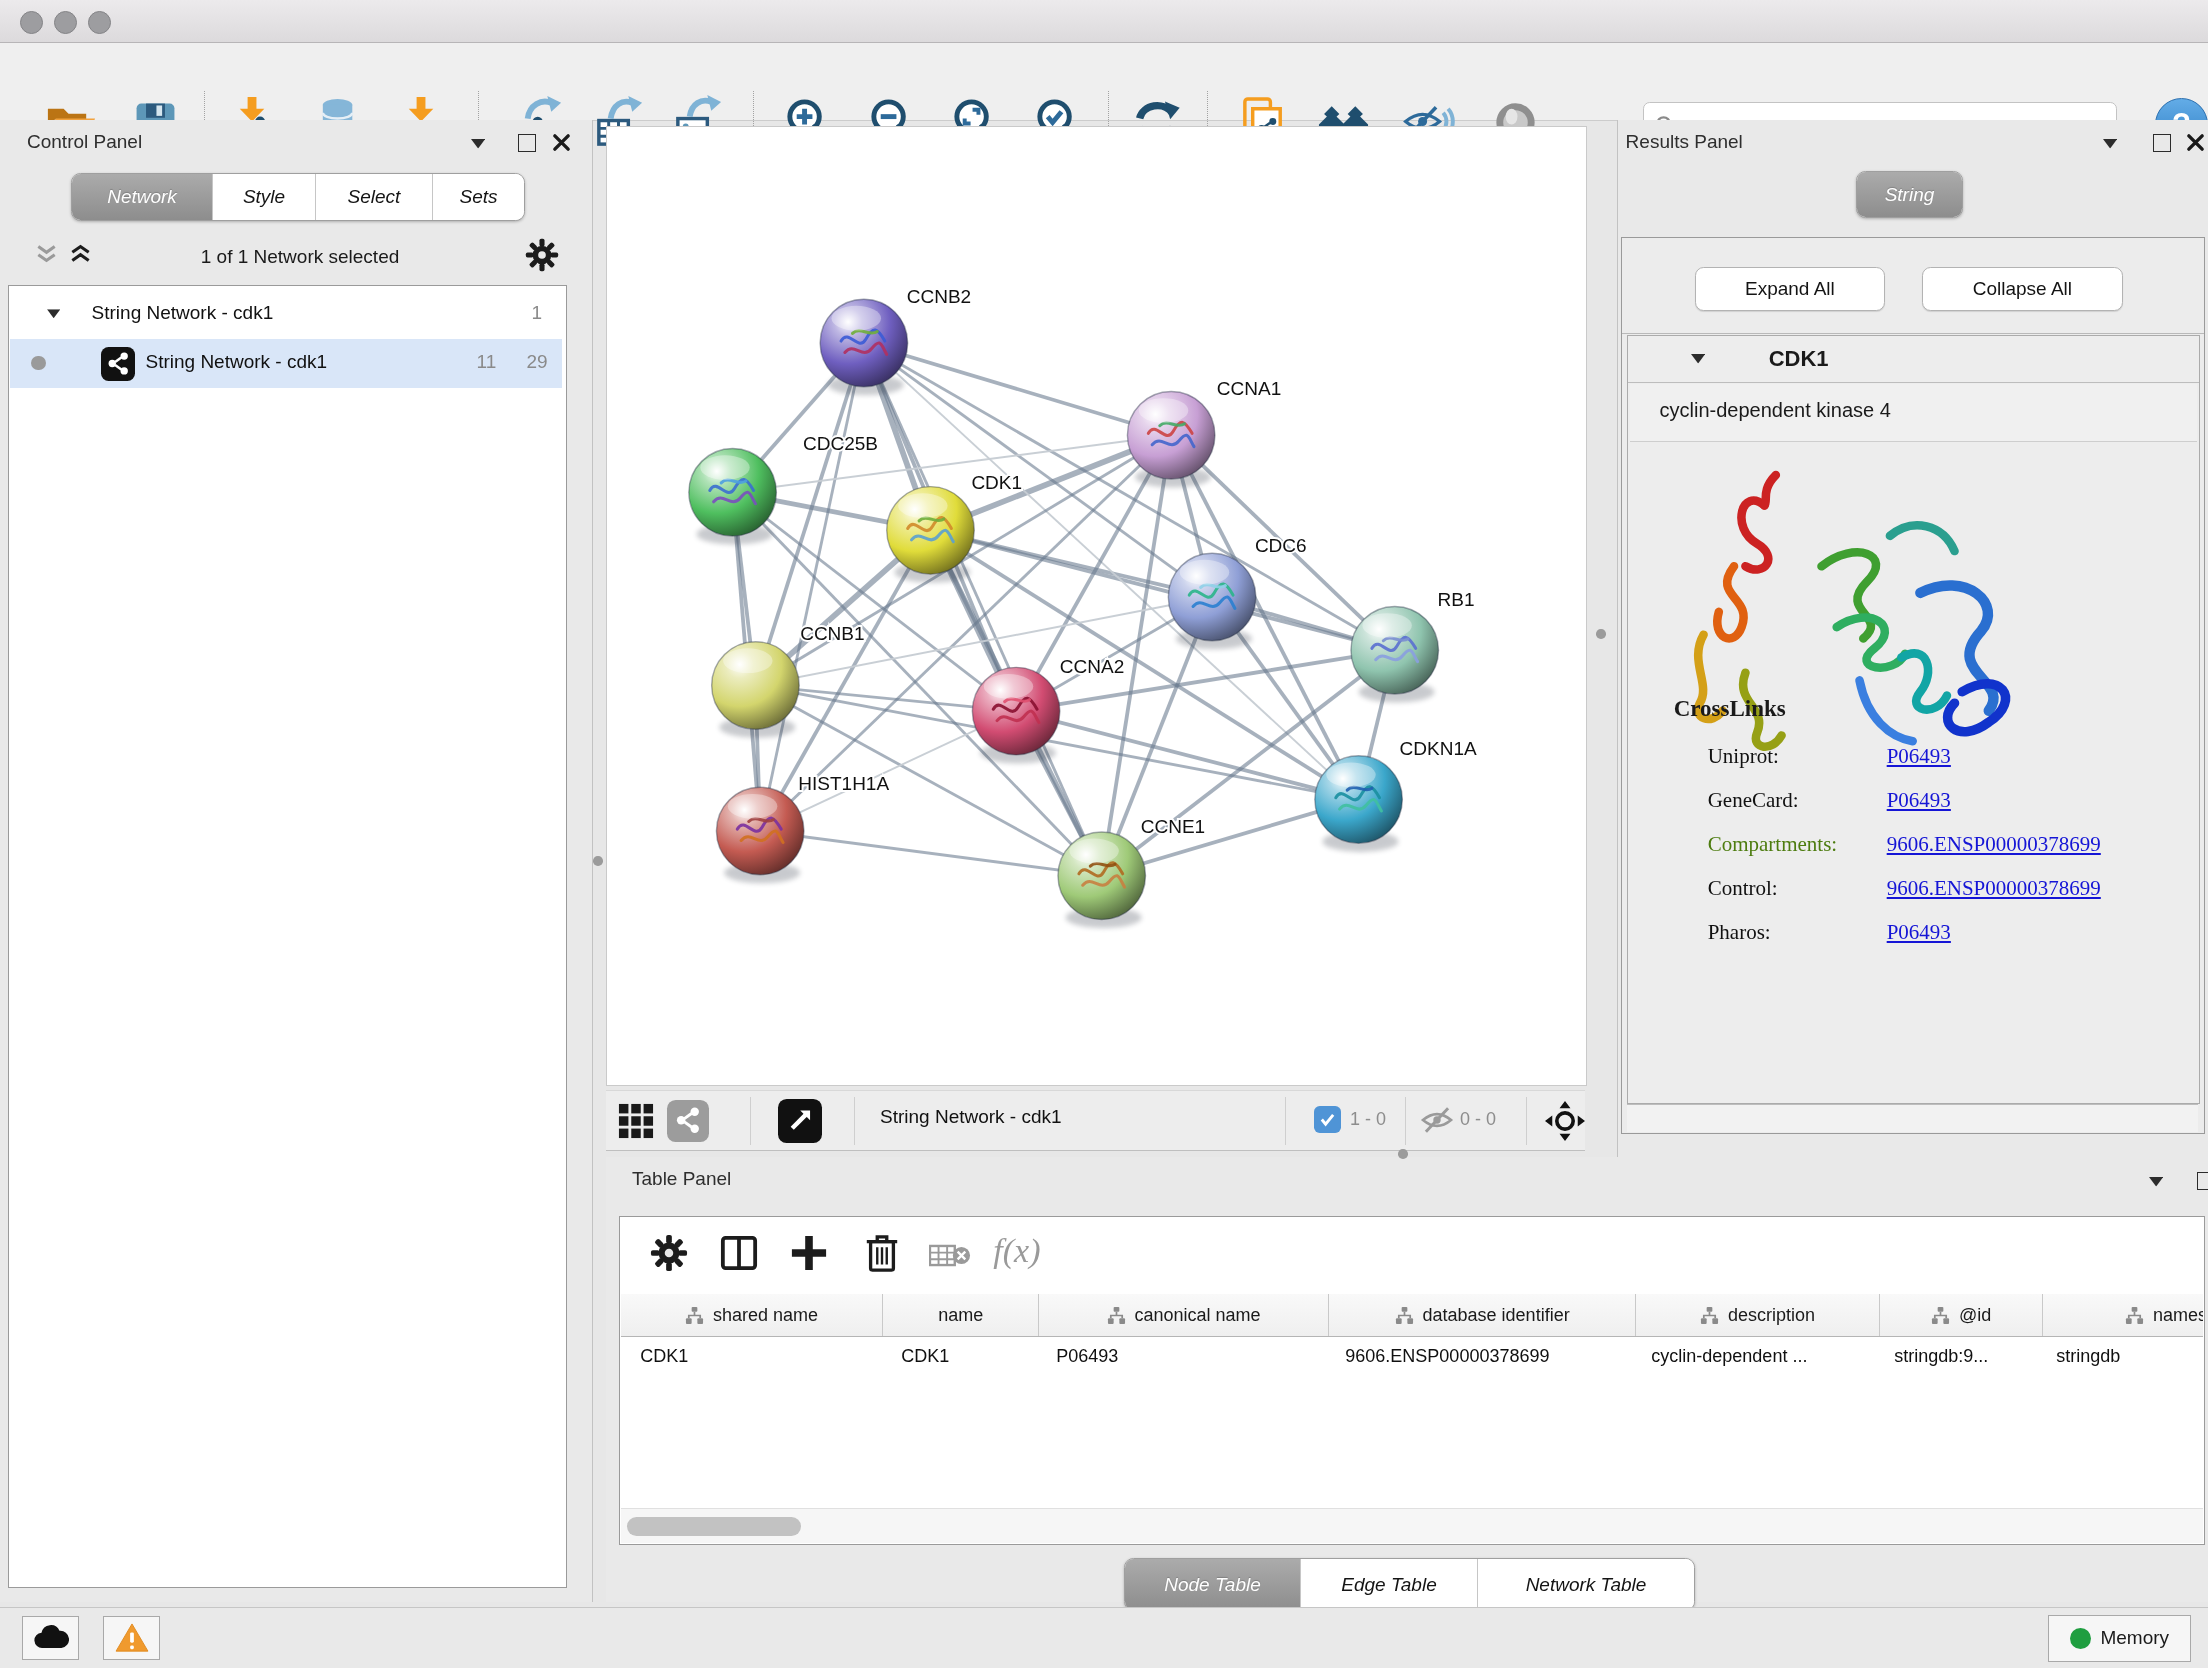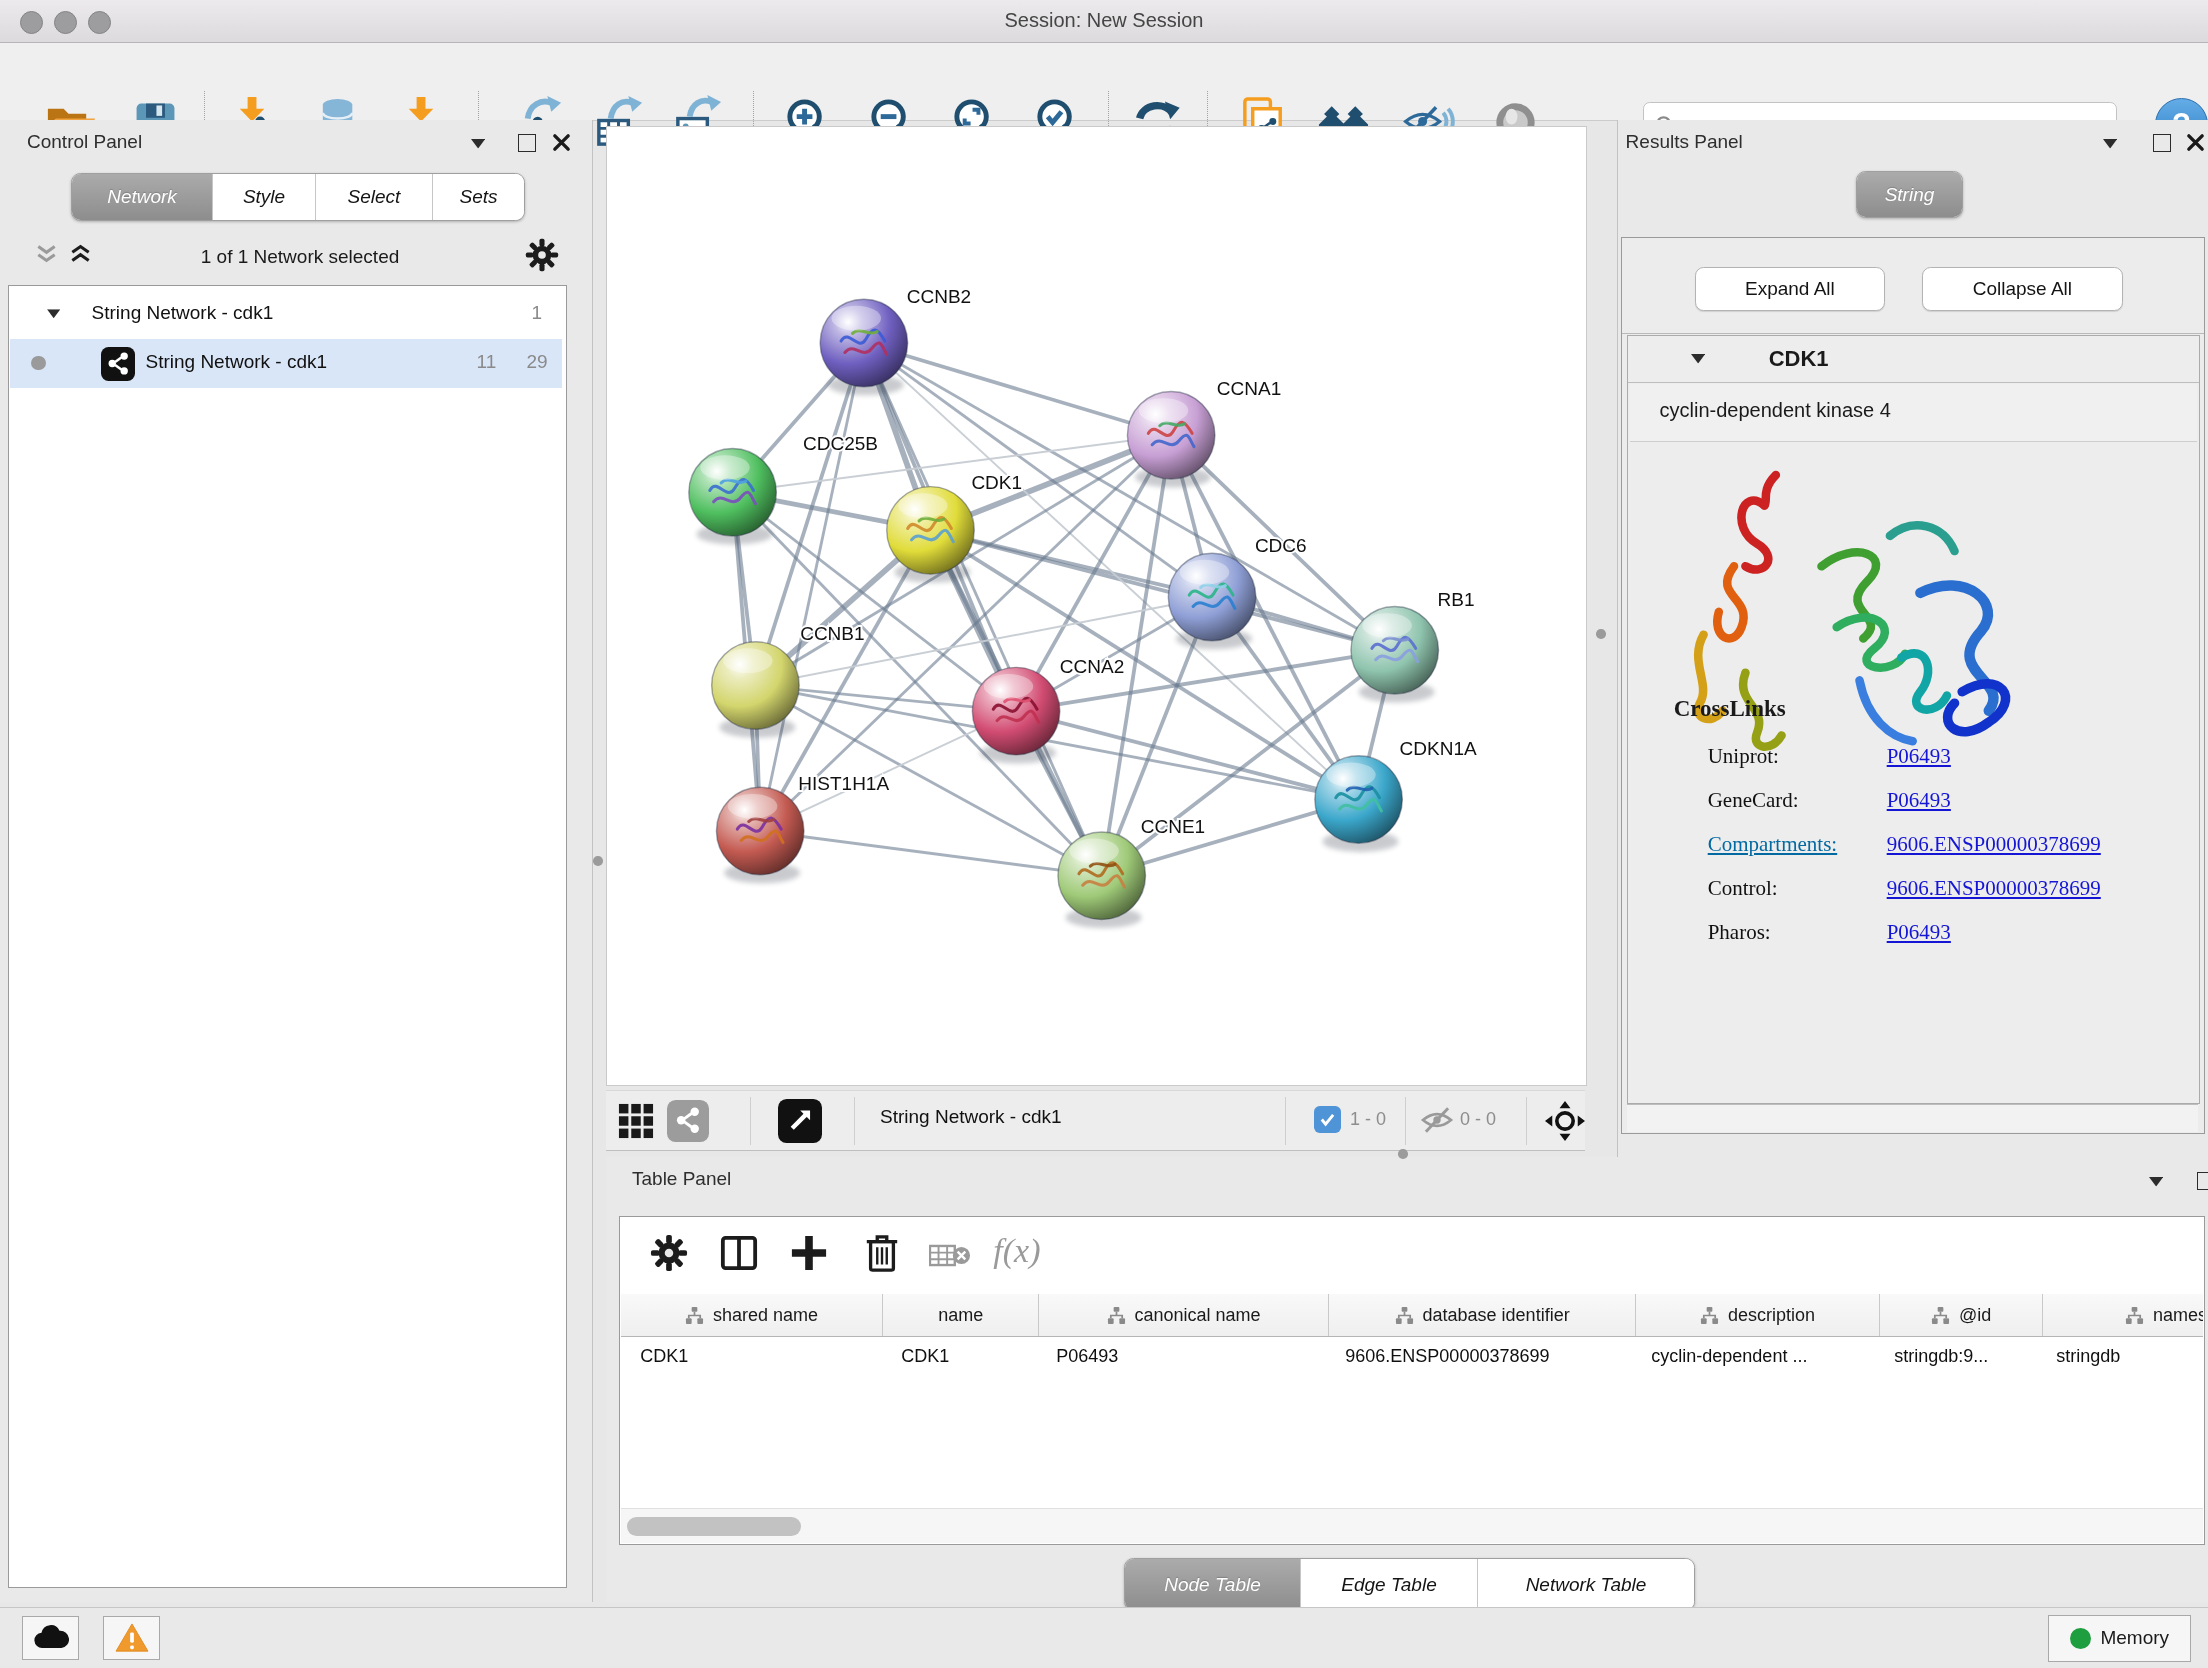--- a/index.html
+++ b/index.html
@@ -138,21 +138,20 @@
     </symbol>
   </defs>
 </svg>
 
 <div id="app">
 
   <div class="abs" id="titlebar">
     <div class="abs tlight" style="left:20px"></div>
     <div class="abs tlight" style="left:54px"></div>
     <div class="abs tlight" style="left:88px"></div>
-    <div class="abs" id="win-title">Session: New Session</div>
   </div>
 
   <div class="abs" id="toolbar">
     <div class="abs tbico ico" style="left:39px">
       <svg width="55" height="55" viewBox="0 0 56 56">
         <path d="M6 44V14h16l5 5h18v6H13L6 44z" fill="#bb7414"></path>
         <path d="M6 45l8-21h40l-8 21z" fill="#f2a23e"></path>
       </svg>
     </div>
     <div class="abs tbico ico" style="left:125px">
@@ -687,21 +686,21 @@
         <div class="abs" id="crosslinks" style="left:80px;top:398px;width:476px">
             <div style="display: flex; height: 44px; align-items: center;">
               <span class="serif" style="width: 179px; font-size: 21px; color: rgb(17, 17, 17);">Uniprot:</span>
               <span class="serif xlink" style="font-size: 21px;">P06493</span>
             </div>
             <div style="display: flex; height: 44px; align-items: center;">
               <span class="serif" style="width: 179px; font-size: 21px; color: rgb(17, 17, 17);">GeneCard:</span>
               <span class="serif xlink" style="font-size: 21px;">P06493</span>
             </div>
             <div style="display: flex; height: 44px; align-items: center;">
-              <span class="serif" style="width: 179px; font-size: 21px; color: #0369a1; text-decoration: underline;">Compartments:</span>
+              <span class="serif" style="width: 179px; font-size: 21px; color: #4d7c0f;">Compartments:</span>
               <span class="serif xlink" style="font-size: 21px;">9606.ENSP00000378699</span>
             </div>
             <div style="display: flex; height: 44px; align-items: center;">
               <span class="serif" style="width: 179px; font-size: 21px; color: rgb(17, 17, 17);">Control:</span>
               <span class="serif xlink" style="font-size: 21px;">9606.ENSP00000378699</span>
             </div>
             <div style="display: flex; height: 44px; align-items: center;">
               <span class="serif" style="width: 179px; font-size: 21px; color: rgb(17, 17, 17);">Pharos:</span>
               <span class="serif xlink" style="font-size: 21px;">P06493</span>
             </div>

